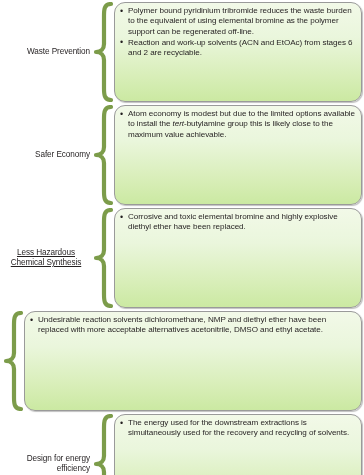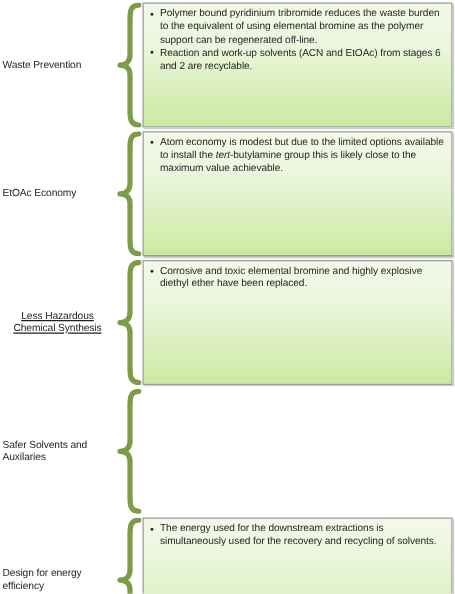--- a/index.html
+++ b/index.html
@@ -34,39 +34,39 @@
     padding-right: 2px;
     box-sizing: border-box;
   }
   .label-text {
     width: 100%;
     font-size: 8.2px;
     line-height: 10.4px;
     color: #231f20;
     letter-spacing: -0.08px;
   }
-  .align-right { }
+  .align-right { text-align: right; }
   .align-center { text-align: center; text-decoration: underline; }
   .brace-cell {
     width: 22px;
     flex: 0 0 22px;
     display: flex;
     align-items: stretch;
     justify-content: center;
   }
   .brace-cell svg {
     display: block;
     width: 22px;
     height: 100%;
   }
   .content-box {
     flex: 1 1 auto;
     position: relative;
     border: 1px solid #9a9a9a;
-    border-radius: 0;
+    border-radius: 11px;
     background: linear-gradient(to bottom, #f2f9e8 0%, #eaf6dc 35%, #d8eeb8 75%, #cbe9a2 100%);
     box-shadow: 1px 1px 1px rgba(0,0,0,0.25);
     padding: 3px 4px 3px 4px;
     box-sizing: border-box;
   }
   ul.bullets {
     margin: 0;
     padding: 0;
     list-style: none;
   }
@@ -104,21 +104,21 @@
       </div>
       <div class="content-box">
         <ul class="bullets">
           <li>Polymer bound pyridinium tribromide reduces the waste burden to the equivalent of using elemental bromine as the polymer support can be regenerated off-line.</li>
           <li>Reaction and work-up solvents (ACN and EtOAc) from stages 6 and 2 are recyclable.</li>
         </ul>
       </div>
     </div>
     <div class="principle-row">
       <div class="label-cell">
-        <div class="label-text align-right">EtOAc Economy</div>
+        <div class="label-text align-right">Safer Economy</div>
       </div>
       <div class="brace-cell">
         <svg viewBox="0 0 22 100" preserveAspectRatio="none">
           <path d="M19 2 C12 2 12 8 12 14 L12 42 C12 47 9 50 4 50 C9 50 12 53 12 58 L12 86 C12 92 12 98 19 98" fill="none" stroke="#7c9c4a" stroke-width="4.2" stroke-linecap="round" stroke-linejoin="round" vector-effect="non-scaling-stroke"></path>
         </svg>
       </div>
       <div class="content-box">
         <ul class="bullets">
           <li>Atom economy is modest but due to the limited options available to install the <em>tert</em>-butylamine group this is likely close to the maximum value achievable.</li>
         </ul>
@@ -133,27 +133,29 @@
           <path d="M19 2 C12 2 12 8 12 14 L12 42 C12 47 9 50 4 50 C9 50 12 53 12 58 L12 86 C12 92 12 98 19 98" fill="none" stroke="#7c9c4a" stroke-width="4.2" stroke-linecap="round" stroke-linejoin="round" vector-effect="non-scaling-stroke"></path>
         </svg>
       </div>
       <div class="content-box">
         <ul class="bullets">
           <li>Corrosive and toxic elemental bromine and highly explosive diethyl ether have been replaced.</li>
         </ul>
       </div>
     </div>
     <div class="principle-row">
-      <div class="label-cell">
-        <div class="label-text align-right">Safer Solvents and Auxilaries</div>
-      </div>
       <div class="brace-cell">
         <svg viewBox="0 0 22 100" preserveAspectRatio="none">
           <path d="M19 2 C12 2 12 8 12 14 L12 42 C12 47 9 50 4 50 C9 50 12 53 12 58 L12 86 C12 92 12 98 19 98" fill="none" stroke="#7c9c4a" stroke-width="4.2" stroke-linecap="round" stroke-linejoin="round" vector-effect="non-scaling-stroke"></path>
         </svg>
+      </div>
+      <div class="content-box">
+        <ul class="bullets">
+          <li>Undesirable reaction solvents dichloromethane, NMP and diethyl ether have been replaced with more acceptable alternatives acetonitrile, DMSO and ethyl acetate.</li>
+        </ul>
       </div>
     </div>
     <div class="principle-row">
       <div class="label-cell">
         <div class="label-text align-right">Design for energy efficiency</div>
       </div>
       <div class="brace-cell">
         <svg viewBox="0 0 22 100" preserveAspectRatio="none">
           <path d="M19 2 C12 2 12 8 12 14 L12 42 C12 47 9 50 4 50 C9 50 12 53 12 58 L12 86 C12 92 12 98 19 98" fill="none" stroke="#7c9c4a" stroke-width="4.2" stroke-linecap="round" stroke-linejoin="round" vector-effect="non-scaling-stroke"></path>
         </svg>

